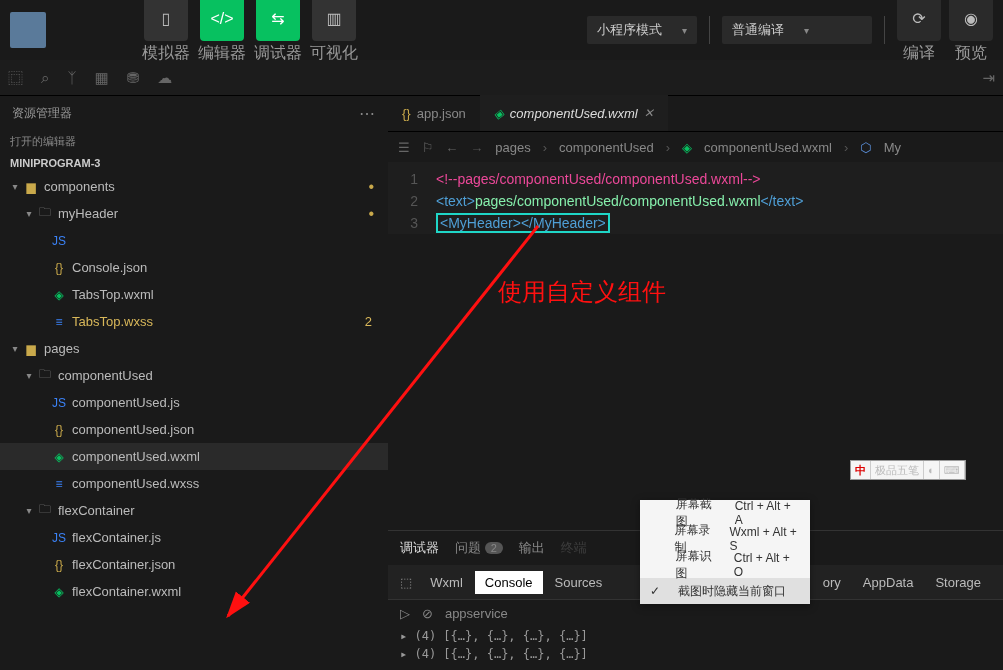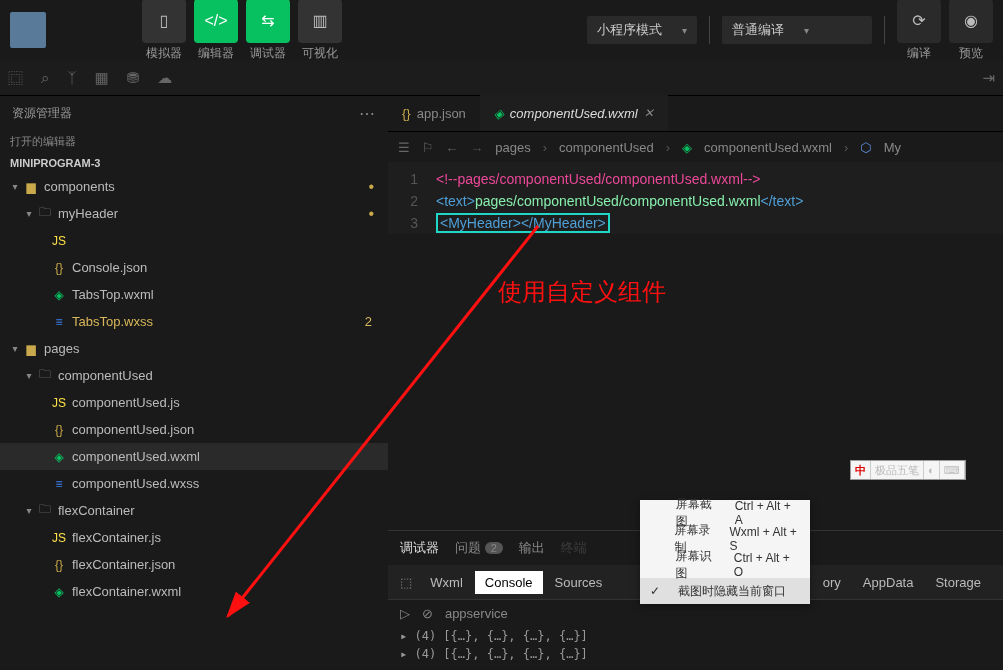--- a/index.html
+++ b/index.html
@@ -6,21 +6,21 @@
   body { width:1003px; height:670px; background:#1a1a1a; color:#bbb; font-size:13px; overflow:hidden; position:relative; }
   
   
   .topbar { height:60px; background:#1a1a1a; display:flex; align-items:center; padding:0 10px; gap:8px; }
   .avatar { width:36px; height:36px; background:#5a7a9a; border-radius:2px; }
   .top-spacer { width:80px; }
   .top-btn { width:44px; height:44px; background:#333; border-radius:4px; display:flex; flex-direction:column; align-items:center; justify-content:center; color:#bbb; gap:2px; }
   .top-btn.green { background:#07c160; color:#fff; }
   .top-btn .icon { font-size:16px; }
   .top-btn-group { display:flex; flex-direction:column; align-items:center; gap:2px; }
-  .top-btn-group .lbl { font-size:12px; color:#999; }
+  .top-btn-group .lbl { font-size:16px; color:#999; }
   .flex1 { flex:1; }
   .dropdown { background:#2a2a2a; height:28px; padding:0 10px; display:flex; align-items:center; gap:20px; border-radius:2px; color:#ccc; font-size:13px; }
   .dropdown .caret { color:#888; font-size:10px; }
   .top-divider { width:1px; height:28px; background:#444; margin:0 4px; }
   
   
   .iconbar { height:36px; background:#1c1c1c; display:flex; align-items:center; padding:0 8px; gap:18px; border-bottom:1px solid #000; }
   .iconbar .i { color:#666; font-size:15px; }
   
   
@@ -35,21 +35,21 @@
   
   .tree { flex:1; overflow:hidden; }
   .tree-row { display:flex; align-items:center; height:27px; padding-right:10px; cursor:default; }
   .tree-row.active { background:#2a2a2a; }
   .tree-row .chev { width:14px; color:#888; font-size:10px; text-align:center; }
   .tree-row .fi { width:18px; text-align:center; margin-right:4px; font-size:12px; }
   .tree-row .name { flex:1; white-space:nowrap; overflow:hidden; }
   .tree-row .dot { color:#c9a94b; font-size:16px; padding-right:4px; }
   .fi-folder { color:#888; }
   .fi-comp { color:#c9a94b; }
-  .fi-js { color:#fde047; }
+  .fi-js { color:#3b82f6; }
   .fi-json { color:#c9a94b; }
   .fi-wxml { color:#07c160; }
   .fi-wxss { color:#3b82f6; }
   .name-hl { color:#d9b85a; }
   
   
   .editor-tabs { height:36px; background:#1a1a1a; display:flex; align-items:flex-end; border-bottom:1px solid #000; }
   .etab { height:36px; display:flex; align-items:center; padding:0 14px; gap:6px; color:#888; }
   .etab.active { background:#1e1e1e; color:#ddd; font-style:italic; }
   .etab .x { color:#888; font-size:12px; }

